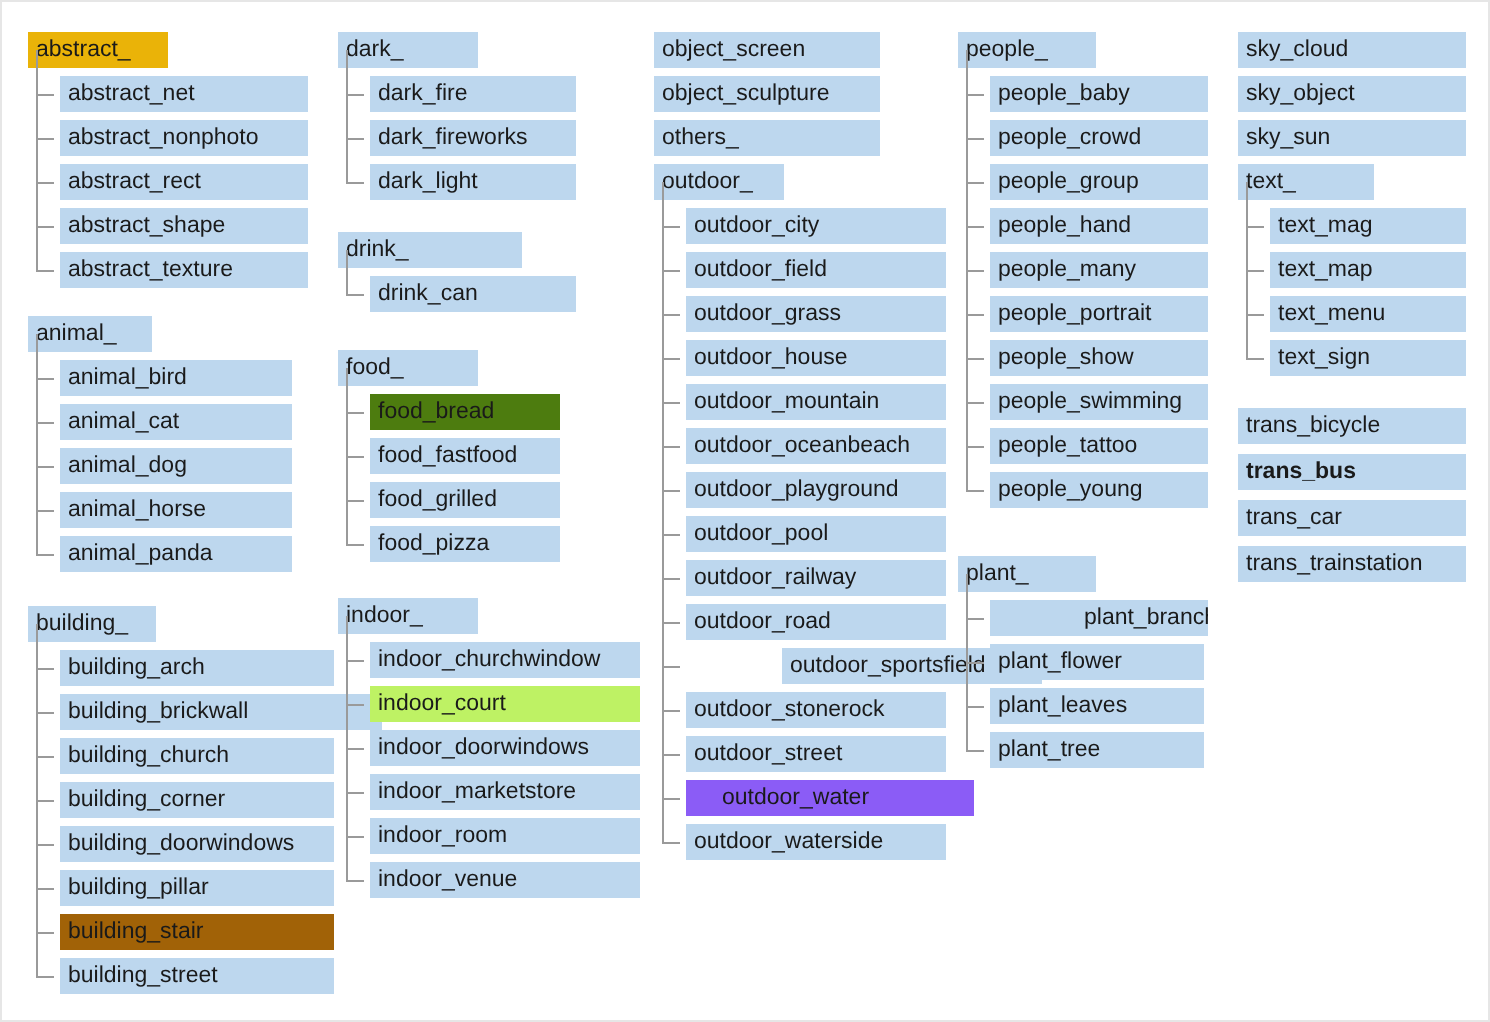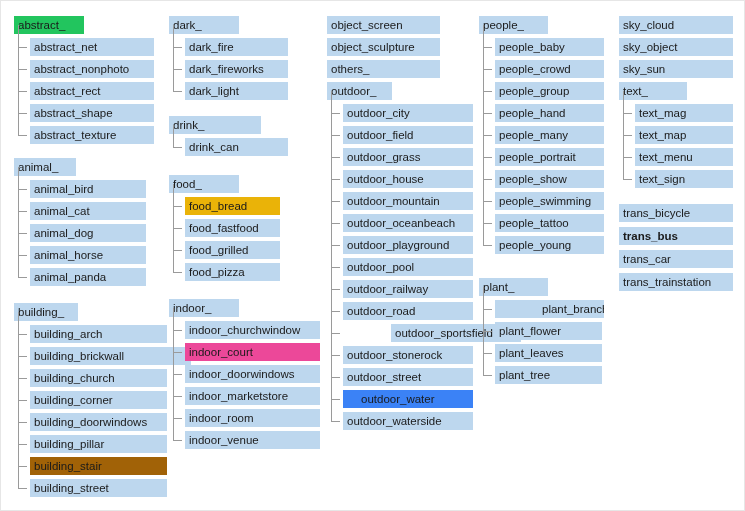--- a/index.html
+++ b/index.html
@@ -86,21 +86,21 @@
     background: #9a9a9a;
   }
 </style>
 </head>
 <body>
 
 <div id="canvas" style="background: rgb(255, 255, 255); border-color: rgb(230, 230, 230);">
     <div class="column" style="left: 13px;">
       <div class="group has-children" style="position: absolute; top: 13px; left: 0px;">
         <div class="node root">
-          <span class="chip" style="width: 70px; background: #22c55e; color: rgb(26, 26, 26);">abstract_</span>
+          <span class="chip" style="width: 70px; background: #eab308; color: rgb(26, 26, 26);">abstract_</span>
         </div>
         <div class="node child">
           <span class="chip" style="width: 124px; background: rgb(189, 215, 238); color: rgb(26, 26, 26);">abstract_net</span>
         </div>
         <div class="node child">
           <span class="chip" style="width: 124px; background: rgb(189, 215, 238); color: rgb(26, 26, 26);">abstract_nonphoto</span>
         </div>
         <div class="node child">
           <span class="chip" style="width: 124px; background: rgb(189, 215, 238); color: rgb(26, 26, 26);">abstract_rect</span>
         </div>
@@ -182,41 +182,41 @@
         </div>
         <div class="node child last">
           <span class="chip" style="width: 103px; background: rgb(189, 215, 238); color: rgb(26, 26, 26);">drink_can</span>
         </div>
       </div>
       <div class="group has-children" style="position: absolute; top: 172px; left: 0px;">
         <div class="node root">
           <span class="chip" style="width: 70px; background: rgb(189, 215, 238); color: rgb(26, 26, 26);">food_</span>
         </div>
         <div class="node child">
-          <span class="chip" style="width: 95px; background: #eab308; color: rgb(26, 26, 26);">food_bread</span>
+          <span class="chip" style="width: 95px; background: #4d7c0f; color: rgb(26, 26, 26);">food_bread</span>
         </div>
         <div class="node child">
           <span class="chip" style="width: 95px; background: rgb(189, 215, 238); color: rgb(26, 26, 26);">food_fastfood</span>
         </div>
         <div class="node child">
           <span class="chip" style="width: 95px; background: rgb(189, 215, 238); color: rgb(26, 26, 26);">food_grilled</span>
         </div>
         <div class="node child last">
           <span class="chip" style="width: 95px; background: rgb(189, 215, 238); color: rgb(26, 26, 26);">food_pizza</span>
         </div>
       </div>
       <div class="group has-children" style="position: absolute; top: 296px; left: 0px;">
         <div class="node root">
           <span class="chip" style="width: 70px; background: rgb(189, 215, 238); color: rgb(26, 26, 26);">indoor_</span>
         </div>
         <div class="node child">
           <span class="chip" style="width: 135px; background: rgb(189, 215, 238); color: rgb(26, 26, 26);">indoor_churchwindow</span>
         </div>
         <div class="node child">
-          <span class="chip" style="width: 135px; background: #ec4899; color: rgb(26, 26, 26);">indoor_court</span>
+          <span class="chip" style="width: 135px; background: #bef264; color: rgb(26, 26, 26);">indoor_court</span>
         </div>
         <div class="node child">
           <span class="chip" style="width: 135px; background: rgb(189, 215, 238); color: rgb(26, 26, 26);">indoor_doorwindows</span>
         </div>
         <div class="node child">
           <span class="chip" style="width: 135px; background: rgb(189, 215, 238); color: rgb(26, 26, 26);">indoor_marketstore</span>
         </div>
         <div class="node child">
           <span class="chip" style="width: 135px; background: rgb(189, 215, 238); color: rgb(26, 26, 26);">indoor_room</span>
         </div>
@@ -278,21 +278,21 @@
         <div class="node child">
           <span class="chip" style="width: 130px; background: rgb(189, 215, 238); color: rgb(26, 26, 26); margin-left: 48px;">outdoor_sportsfield</span>
         </div>
         <div class="node child">
           <span class="chip" style="width: 130px; background: rgb(189, 215, 238); color: rgb(26, 26, 26);">outdoor_stonerock</span>
         </div>
         <div class="node child">
           <span class="chip" style="width: 130px; background: rgb(189, 215, 238); color: rgb(26, 26, 26);">outdoor_street</span>
         </div>
         <div class="node child">
-          <span class="chip" style="width: 130px; background: #3b82f6; color: rgb(26, 26, 26); padding-left: 18px;">outdoor_water</span>
+          <span class="chip" style="width: 144px; background: #8b5cf6; color: rgb(26, 26, 26); padding-left: 18px;">outdoor_water</span>
         </div>
         <div class="node child last">
           <span class="chip" style="width: 130px; background: rgb(189, 215, 238); color: rgb(26, 26, 26);">outdoor_waterside</span>
         </div>
       </div>
     </div>
     <div class="column" style="left: 478px;">
       <div class="group has-children" style="position: absolute; top: 13px; left: 0px;">
         <div class="node root">
           <span class="chip" style="width: 69px; background: rgb(189, 215, 238); color: rgb(26, 26, 26);">people_</span>

